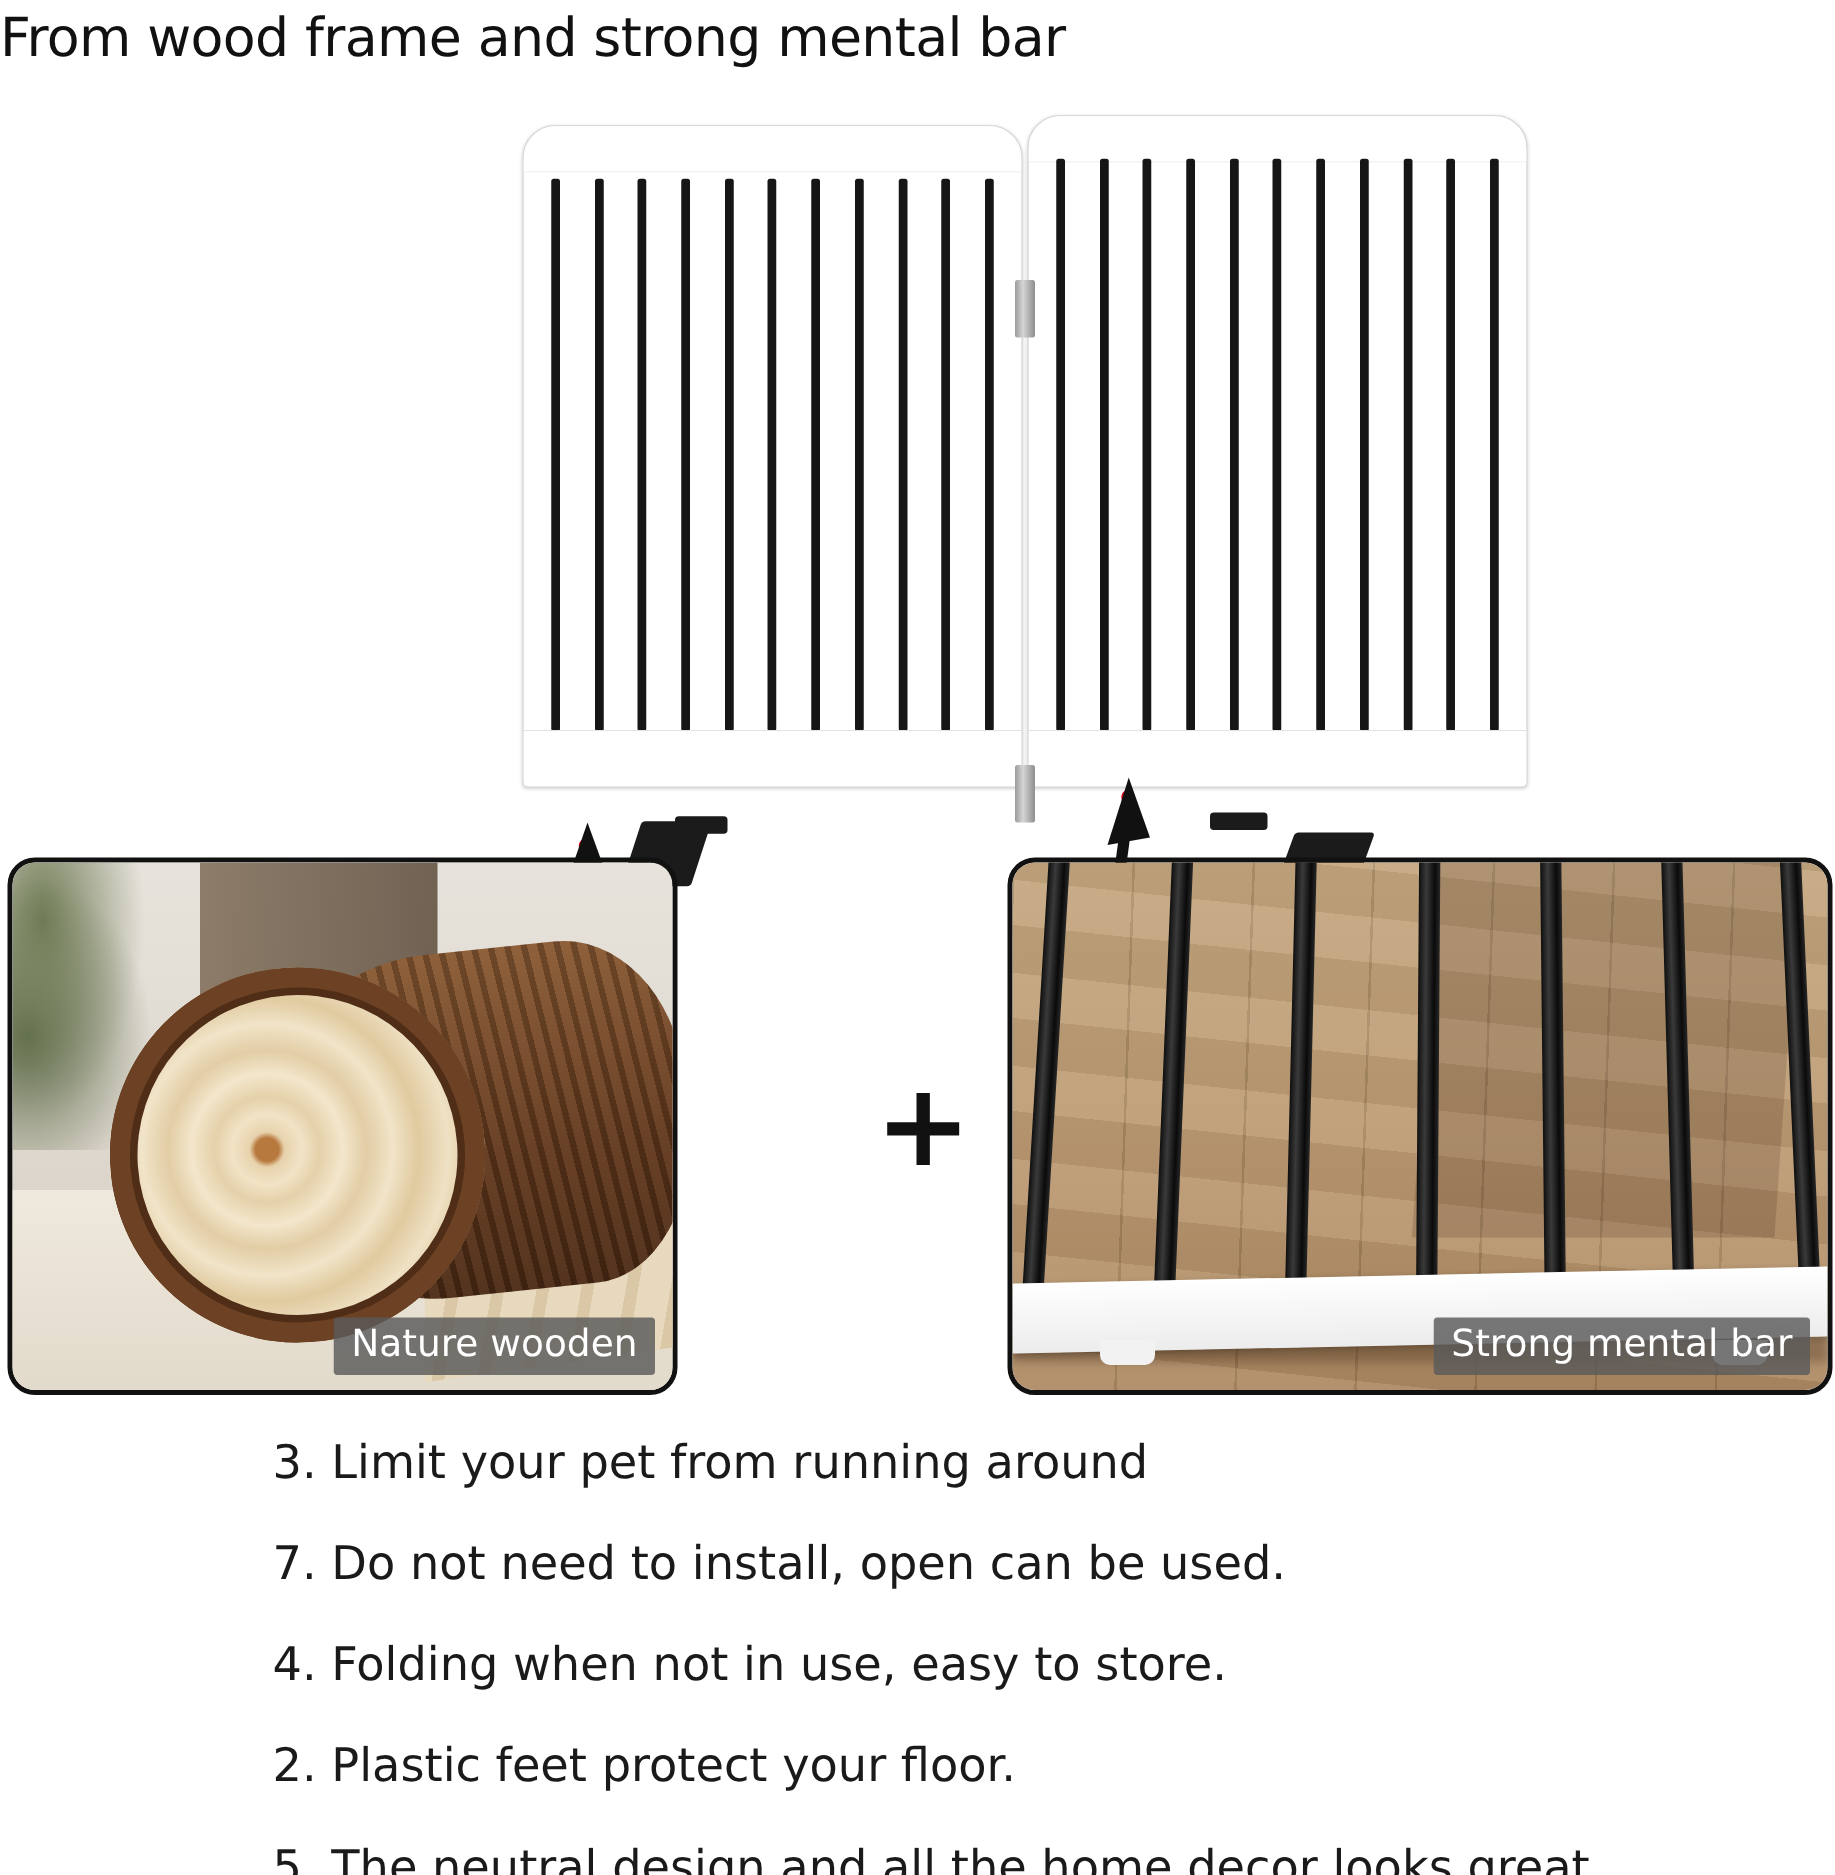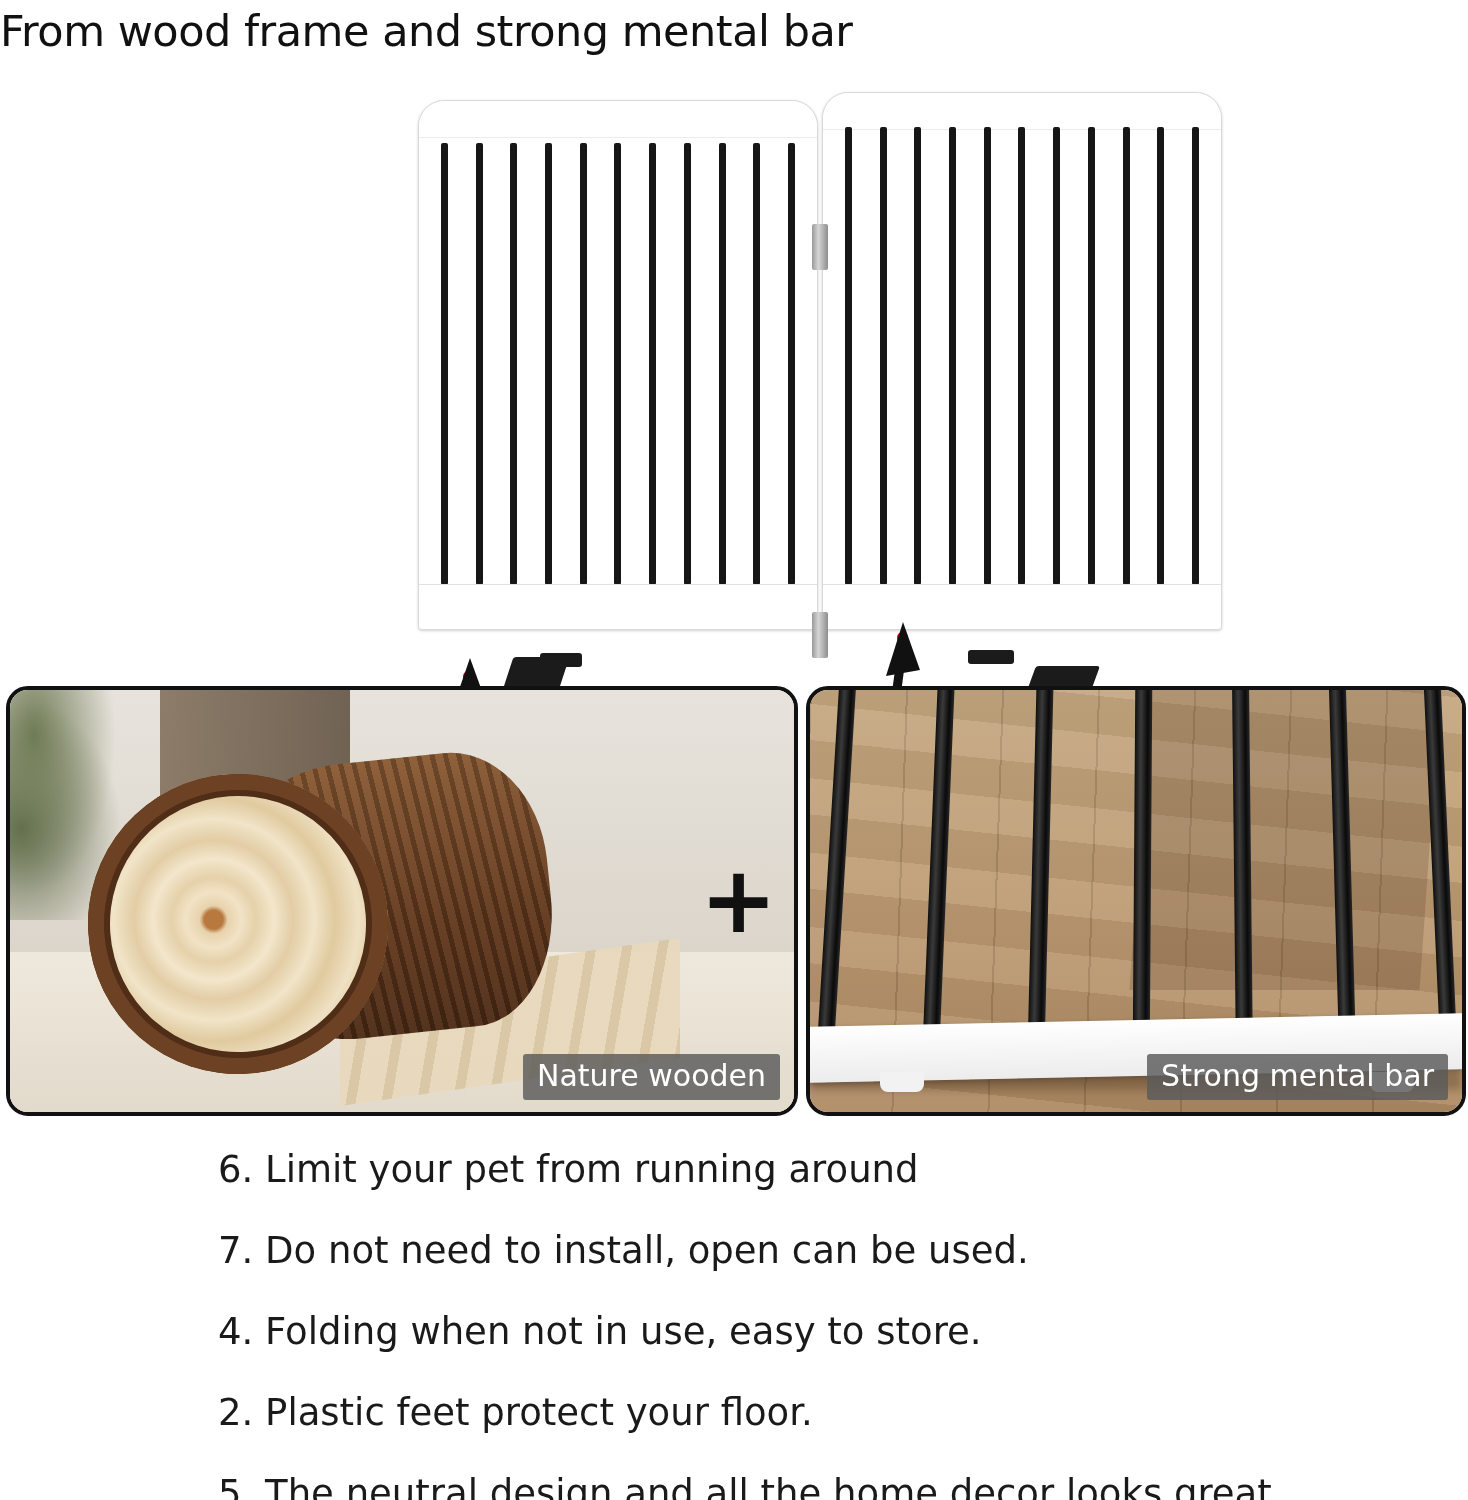--- a/index.html
+++ b/index.html
@@ -149,21 +149,21 @@
   .arrow-svg { position: absolute; left: 0; top: 0; width: 1468px; height: 700px; pointer-events: none; }
 
   
   .card {
     position: absolute;
     border: 4px solid #111111;
     border-radius: 22px;
     overflow: hidden;
     box-sizing: border-box;
   }
-  .card-wood { left: 6px; top: 686px; width: 792px; height: 430px; }
+  .card-wood { left: 6px; top: 686px; width: 536px; height: 430px; }
   .card-bar  { left: 806px; top: 686px; width: 660px; height: 430px; }
 
   .caption {
     position: absolute;
     bottom: 12px;
     right: 14px;
     background: rgba(90,90,90,0.82);
     color: #ffffff;
     font-size: 30px;
     padding: 4px 14px 7px 14px;
@@ -388,18 +388,18 @@
 
     <div class="base-shadow"></div>
     <div class="white-base"></div>
     <div class="base-foot" style="left:70px;"></div>
     <div class="base-foot" style="left:560px;"></div>
   </div>
   <div class="caption">Strong mental bar</div>
 </div>
 
 <div class="feature-list">
-  <p class="feature-item">6. Limit your pet from running around</p>
+  <p class="feature-item">3. Limit your pet from running around</p>
   <p class="feature-item">7. Do not need to install, open can be used.</p>
   <p class="feature-item">4. Folding when not in use, easy to store.</p>
   <p class="feature-item">2. Plastic feet protect your floor.</p>
   <p class="feature-item">5. The neutral design and all the home decor looks great.</p>
 </div>
 
 </body></html>

